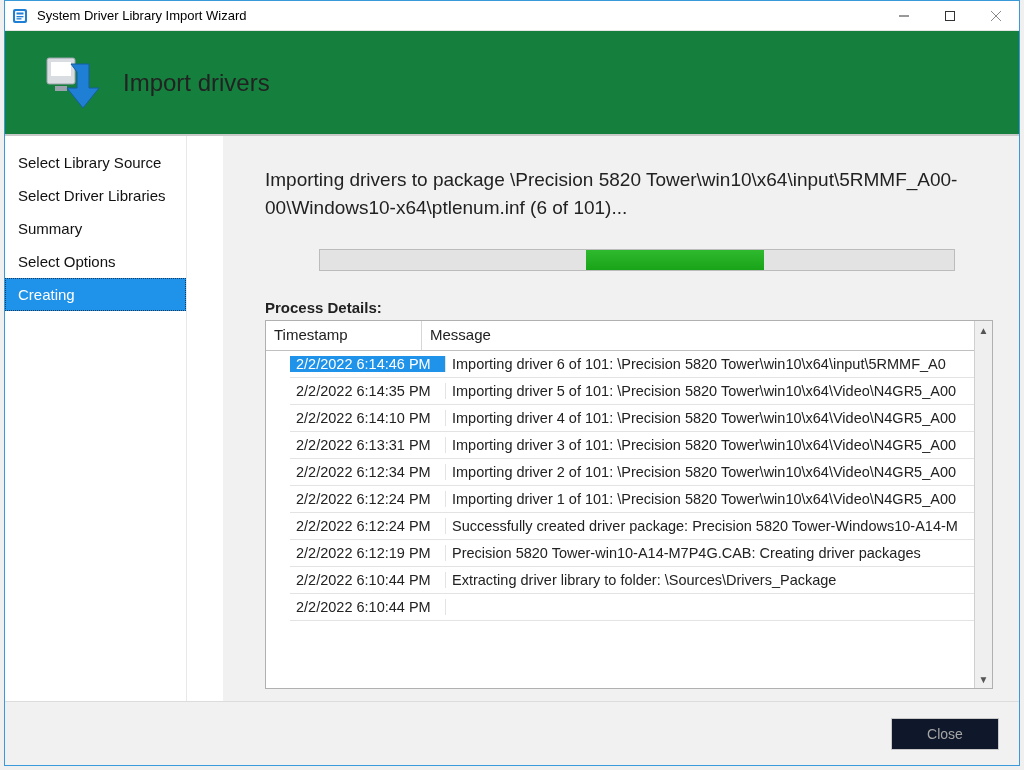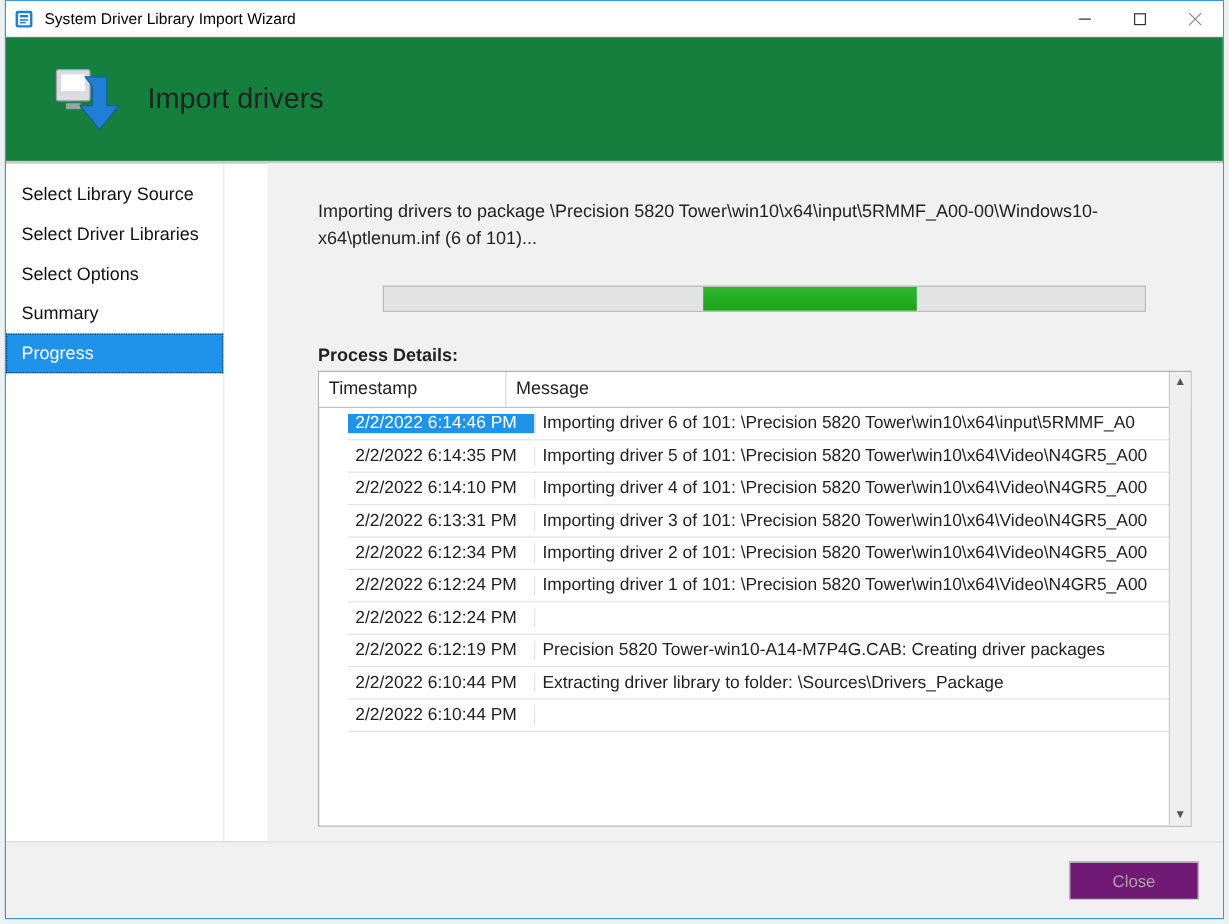--- a/index.html
+++ b/index.html
@@ -97,21 +97,21 @@
   .content {
     flex: 1;
     background: #f1f1f1;
     padding: 30px 26px 12px 42px;
     display: flex;
     flex-direction: column;
     min-width: 0;
     position: relative;
   }
   .status-text {
-    font-size: 15px;
+    font-size: 19px;
     color: #222;
     line-height: 1.45;
     max-width: 700px;
     margin-bottom: 28px;
     white-space: pre-line;
   }
   .progress-outer {
     margin: 0 38px 28px 54px;
     height: 22px;
     background: #e3e3e3;
@@ -203,21 +203,21 @@
     border-top: 1px solid #dcdcdc;
     display: flex;
     align-items: center;
     justify-content: flex-end;
     padding-right: 20px;
   }
   .btn {
     min-width: 108px;
     height: 32px;
     border: 1px solid #c9c9c9;
-    background: #701a75;
+    background: #0f172a;
     color: #a6a6a6;
     font-size: 14px;
     display: flex; align-items: center; justify-content: center;
   }
 </style>
 </head>
 <body>
 
 <div class="window">
 
@@ -262,23 +262,23 @@
       </svg>
     </span>
     <h1>Import drivers</h1>
   </div>
 
   <div class="body">
 
     <div class="sidebar">
       <div class="sidebar-item">Select Library Source</div>
       <div class="sidebar-item">Select Driver Libraries</div>
+      <div class="sidebar-item">Summary</div>
       <div class="sidebar-item">Select Options</div>
-      <div class="sidebar-item">Summary</div>
-      <div class="sidebar-item selected">Progress</div>
+      <div class="sidebar-item selected">Creating</div>
     </div>
 
     <div class="content">
 
       <div class="status-text">Importing drivers to package \Precision 5820 Tower\win10\x64\input\5RMMF_A00-00\Windows10-x64\ptlenum.inf (6 of 101)...</div>
 
       <div class="progress-outer">
         <div class="progress-chunk"></div>
       </div>
 
@@ -309,20 +309,21 @@
             <div class="trow">
               <div class="td-ts">2/2/2022 6:12:34 PM</div>
               <div class="td-msg">Importing driver 2 of 101: \Precision 5820 Tower\win10\x64\Video\N4GR5_A00</div>
             </div>
             <div class="trow">
               <div class="td-ts">2/2/2022 6:12:24 PM</div>
               <div class="td-msg">Importing driver 1 of 101: \Precision 5820 Tower\win10\x64\Video\N4GR5_A00</div>
             </div>
             <div class="trow">
               <div class="td-ts">2/2/2022 6:12:24 PM</div>
+              <div class="td-msg">Successfully created driver package: Precision 5820 Tower-Windows10-A14-M</div>
             </div>
             <div class="trow">
               <div class="td-ts">2/2/2022 6:12:19 PM</div>
               <div class="td-msg">Precision 5820 Tower-win10-A14-M7P4G.CAB: Creating driver packages</div>
             </div>
             <div class="trow">
               <div class="td-ts">2/2/2022 6:10:44 PM</div>
               <div class="td-msg">Extracting driver library to folder:                                    \Sources\Drivers_Package</div>
             </div>
             <div class="trow">

